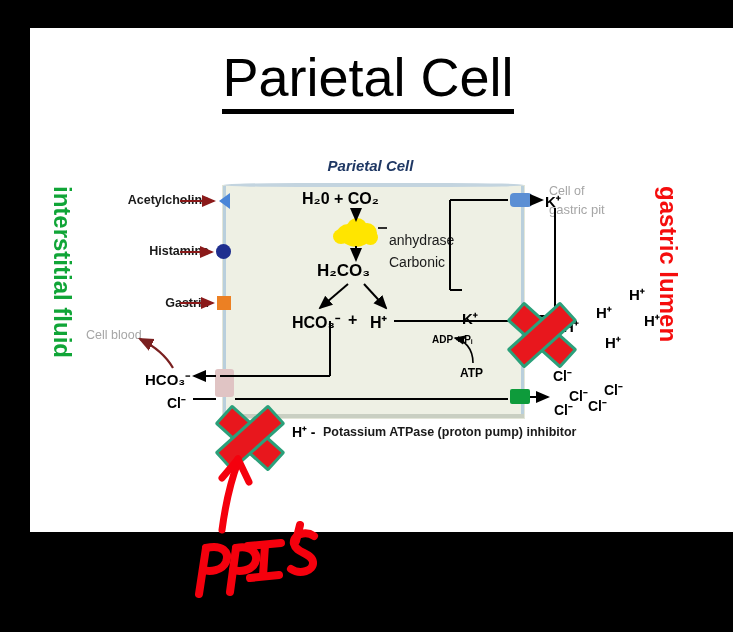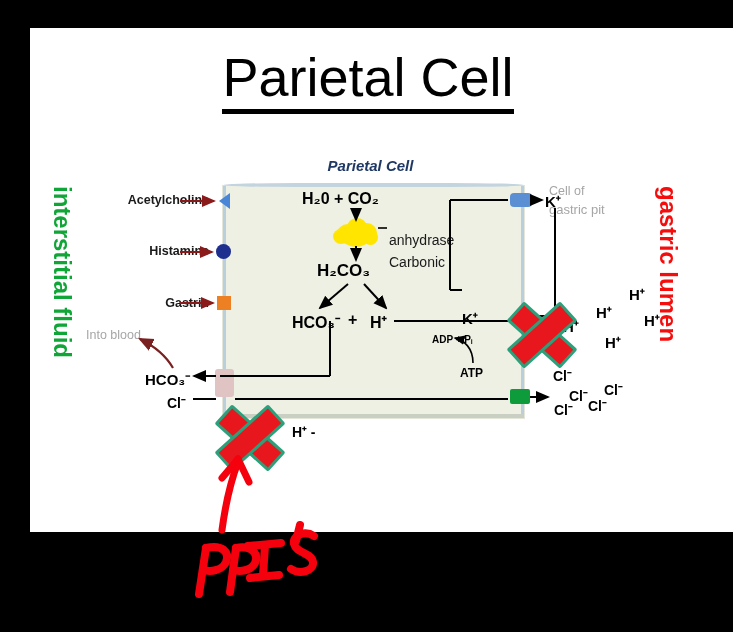--- a/index.html
+++ b/index.html
@@ -93,21 +93,21 @@
 
     <div id="cell-body"></div>
     <div id="cell-top"></div>
     <div id="cell-bottom"></div>
 
     <div id="cell-title">Parietal Cell</div>
 
     <div class="t" style="left:519px;top:156px;font-size:12.5px;color:#a6a6a6;">Cell of</div>
     <div class="t" style="left:519px;top:174px;font-size:13px;color:#a6a6a6;">gastric pit</div>
 
-    <div class="t" style="left:56px;top:300px;font-size:12.5px;color:#a6a6a6;">Into blood</div>
+    <div class="t" style="left:56px;top:300px;font-size:12.5px;color:#a6a6a6;">Cell blood</div>
 
     <div class="t ligand" style="left:54px;top:165px;width:125px;">Acetylcholine</div>
     <div class="t ligand" style="left:54px;top:216px;width:125px;">Histamine</div>
     <div class="t ligand" style="left:54px;top:268px;width:125px;">Gastrin</div>
 
     <div class="recep" id="r-ach"></div>
     <div class="recep" id="r-his"></div>
     <div class="recep" id="r-gas"></div>
     <div class="recep" id="ch-k"></div>
     <div class="recep" id="ch-cl"></div>
@@ -149,20 +149,21 @@
     <div class="t b" style="left:575px;top:304px;font-size:15px;">H⁺</div>
     <div class="t b" style="left:525px;top:316px;font-size:15px;">H⁺</div>
 
     <div class="t b" style="left:523px;top:338px;font-size:14px;">Cl⁻</div>
     <div class="t b" style="left:539px;top:358px;font-size:14px;">Cl⁻</div>
     <div class="t b" style="left:574px;top:352px;font-size:14px;">Cl⁻</div>
     <div class="t b" style="left:558px;top:368px;font-size:14px;">Cl⁻</div>
     <div class="t b" style="left:524px;top:372px;font-size:14px;">Cl⁻</div>
 
     <div class="t b" style="left:262px;top:394px;font-size:14px;">H⁺ -</div>
+    <div class="t b" style="left:293px;top:397px;font-size:12.5px;color:#1a1a1a;">Potassium ATPase (proton pump) inhibitor</div>
 
     <svg id="wires" viewBox="0 0 676 504">
       <defs>
         <marker id="ablk" markerWidth="7" markerHeight="7" refX="6" refY="3" orient="auto">
             <path d="M0,0 L7,3 L0,6 z" fill="#000"></path>
           </marker>
         <marker id="ared" markerWidth="7" markerHeight="7" refX="6" refY="3" orient="auto">
             <path d="M0,0 L7,3 L0,6 z" fill="#8b1a1a"></path>
           </marker>
         <marker id="agry" markerWidth="7" markerHeight="7" refX="6" refY="3" orient="auto">

